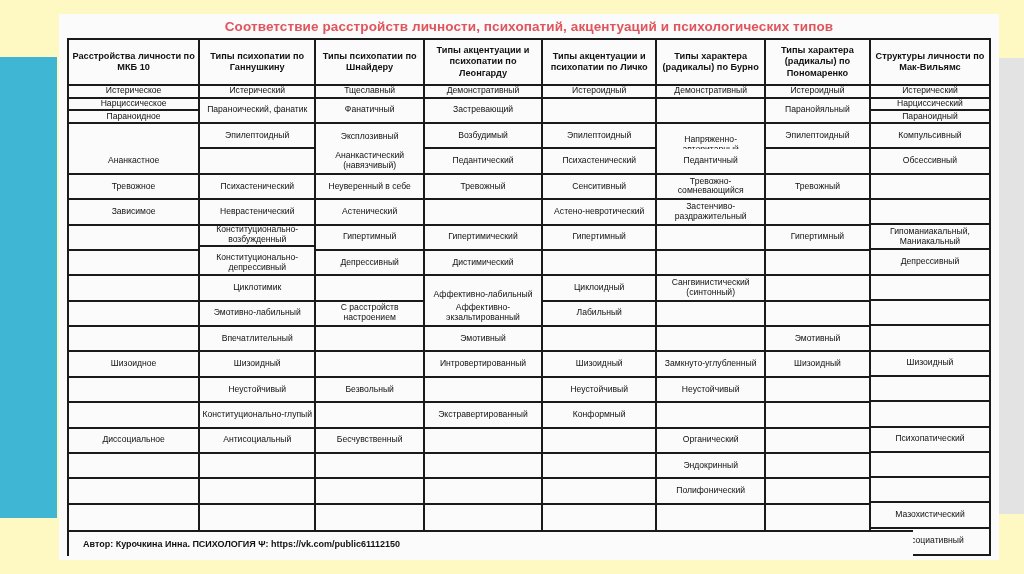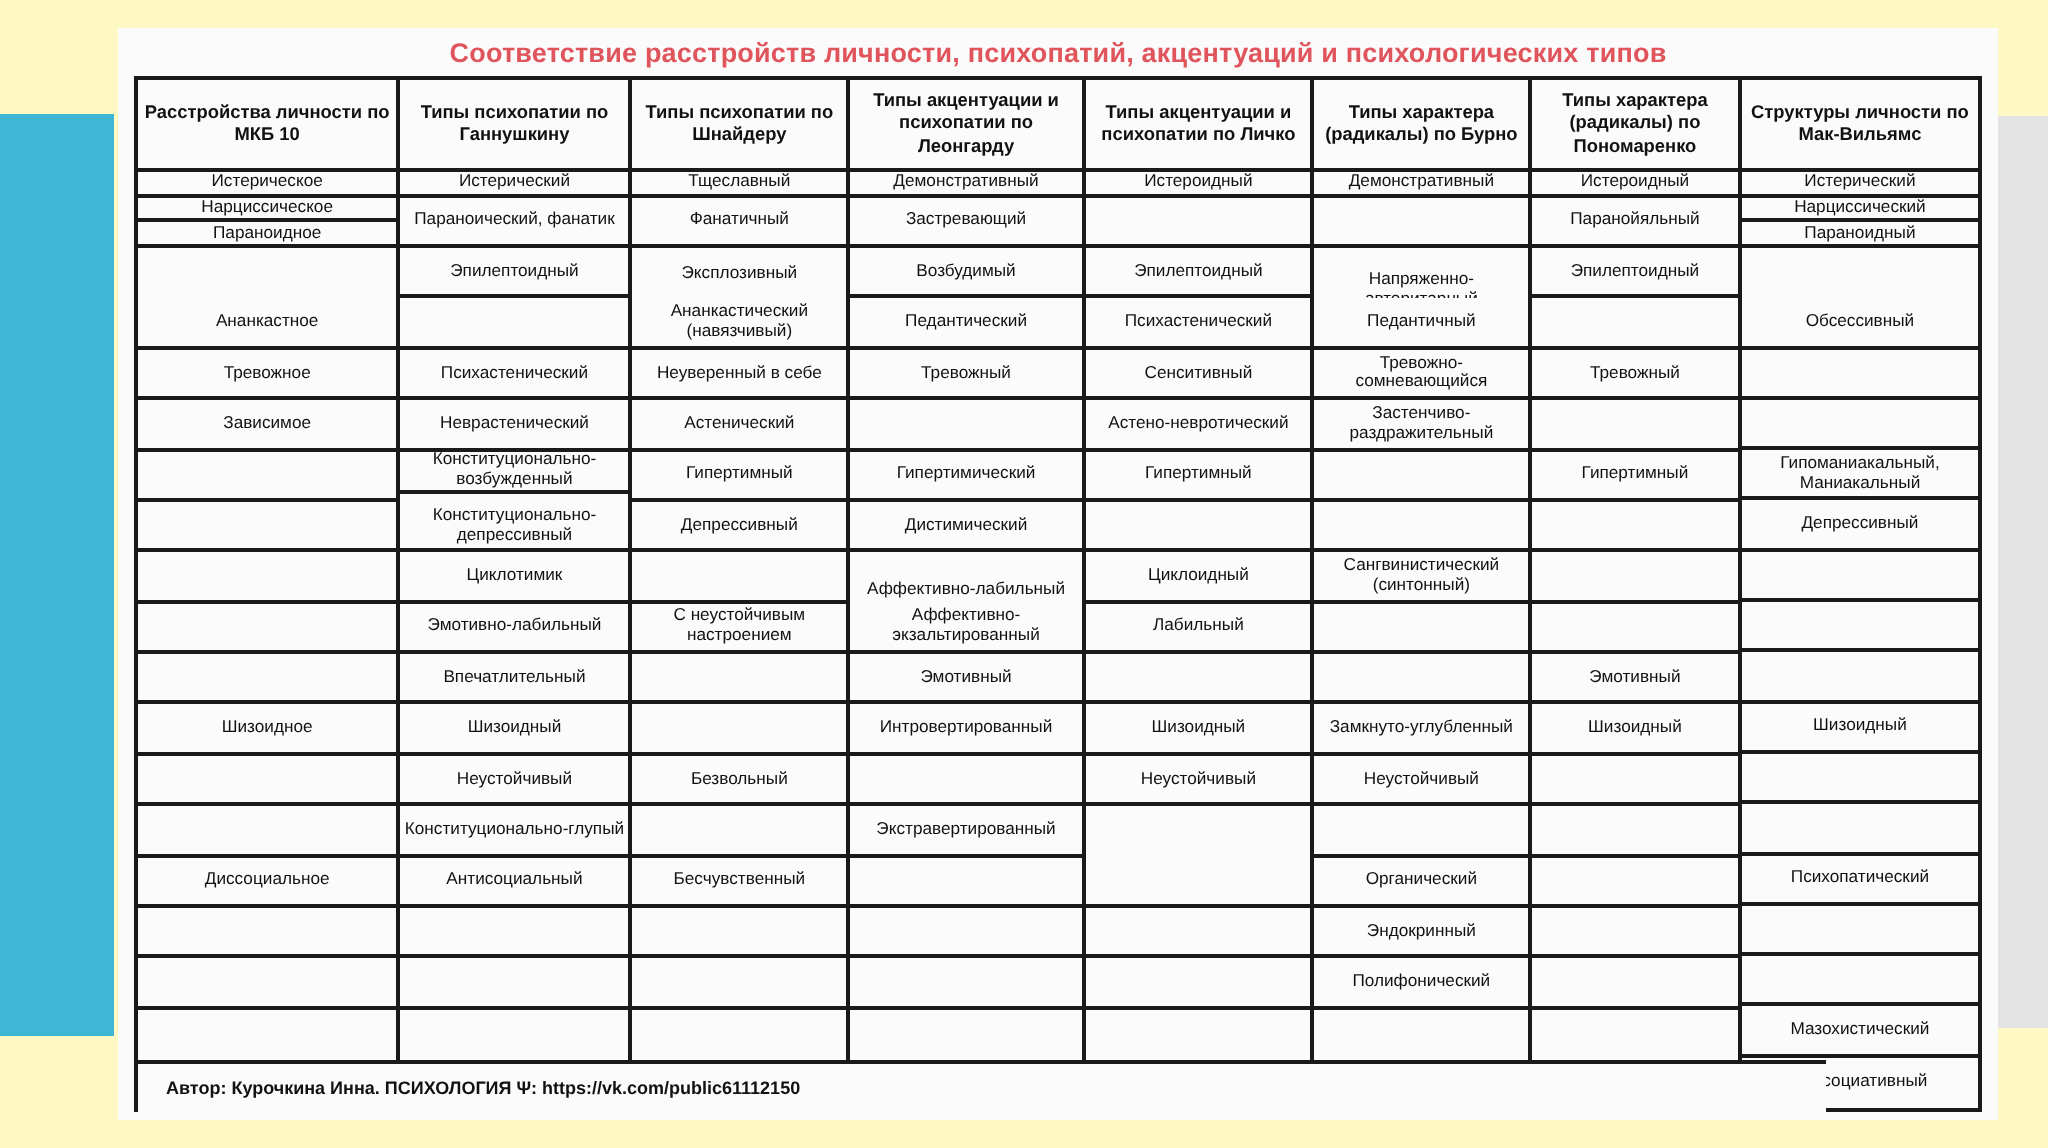--- a/index.html
+++ b/index.html
@@ -146,21 +146,21 @@
           <div class="cell hdr" style="top: 0px; height: 46px;">Типы психопатии по Шнайдеру</div>
           <div class="cell" style="top: 46px; height: 12.6857px;">Тщеславный</div>
           <div class="cell" style="top: 58.6857px; height: 25.3714px;">Фанатичный</div>
           <div class="cell" style="top: 84.0571px; height: 28px;">Эксплозивный</div>
           <div class="cell" style="top: 109.429px; height: 25.3714px;">Ананкастический (навязчивый)</div>
           <div class="cell" style="top: 134.8px; height: 25.3714px;">Неуверенный в себе</div>
           <div class="cell" style="top: 160.171px; height: 25.3714px;">Астенический</div>
           <div class="cell" style="top: 185.543px; height: 25.3714px;">Гипертимный</div>
           <div class="cell" style="top: 210.914px; height: 25.3714px;">Депрессивный</div>
           <div class="cell" style="top: 236.286px; height: 25.3714px;"></div>
-          <div class="cell" style="top: 261.657px; height: 25.3714px;">С неустойчивым настроением</div>
+          <div class="cell" style="top: 261.657px; height: 25.3714px;">С расстройств настроением</div>
           <div class="cell" style="top: 287.029px; height: 25.3714px;"></div>
           <div class="cell" style="top: 312.4px; height: 25.3714px;"></div>
           <div class="cell" style="top: 337.771px; height: 25.3714px;">Безвольный</div>
           <div class="cell" style="top: 363.143px; height: 25.3714px;"></div>
           <div class="cell" style="top: 388.514px; height: 25.3714px;">Бесчувственный</div>
           <div class="cell" style="top: 413.886px; height: 25.3714px;"></div>
           <div class="cell" style="top: 439.257px; height: 25.3714px;"></div>
           <div class="cell nob" style="top: 464.629px; height: 25.3714px;"></div>
         </div>
         <div class="col" style="left: 356.008px; width: 118.045px;">
@@ -192,20 +192,21 @@
           <div class="cell" style="top: 109.429px; height: 25.3714px;">Психастенический</div>
           <div class="cell" style="top: 134.8px; height: 25.3714px;">Сенситивный</div>
           <div class="cell" style="top: 160.171px; height: 25.3714px;">Астено-невротический</div>
           <div class="cell" style="top: 185.543px; height: 25.3714px;">Гипертимный</div>
           <div class="cell" style="top: 210.914px; height: 25.3714px;"></div>
           <div class="cell" style="top: 236.286px; height: 25.3714px;">Циклоидный</div>
           <div class="cell" style="top: 261.657px; height: 25.3714px;">Лабильный</div>
           <div class="cell" style="top: 287.029px; height: 25.3714px;"></div>
           <div class="cell" style="top: 312.4px; height: 25.3714px;">Шизоидный</div>
           <div class="cell" style="top: 337.771px; height: 25.3714px;">Неустойчивый</div>
+          <div class="cell" style="top: 363.143px; height: 25.3714px;">Конформный</div>
           <div class="cell" style="top: 388.514px; height: 25.3714px;"></div>
           <div class="cell" style="top: 413.886px; height: 25.3714px;"></div>
           <div class="cell" style="top: 439.257px; height: 25.3714px;"></div>
           <div class="cell nob" style="top: 464.629px; height: 25.3714px;"></div>
         </div>
         <div class="col" style="left: 588.35px; width: 108.676px;">
           <div class="cell hdr" style="top: 0px; height: 46px;">Типы характера (радикалы) по Бурно</div>
           <div class="cell" style="top: 46px; height: 12.6857px;">Демонстративный</div>
           <div class="cell" style="top: 58.6857px; height: 25.3714px;"></div>
           <div class="cell" style="top: 84.0571px; height: 43px; border-radius: 12px;">Напряженно-авторитарный</div>
@@ -244,20 +245,21 @@
           <div class="cell" style="top: 388.514px; height: 25.3714px;"></div>
           <div class="cell" style="top: 413.886px; height: 25.3714px;"></div>
           <div class="cell" style="top: 439.257px; height: 25.3714px;"></div>
           <div class="cell nob" style="top: 464.629px; height: 25.3714px;"></div>
         </div>
         <div class="col last" style="left: 801.955px; width: 118.045px;">
           <div class="cell hdr" style="top: 0px; height: 46px;">Структуры личности по Мак-Вильямс</div>
           <div class="cell" style="top: 46px; height: 12.6486px;">Истерический</div>
           <div class="cell" style="top: 58.6486px; height: 12.6486px;">Нарциссический</div>
           <div class="cell" style="top: 71.2973px; height: 12.6486px;">Параноидный</div>
+          <div class="cell" style="top: 83.9459px; height: 25.2973px;">Компульсивный</div>
           <div class="cell" style="top: 109.243px; height: 25.2973px;">Обсессивный</div>
           <div class="cell" style="top: 134.541px; height: 25.2973px;"></div>
           <div class="cell" style="top: 159.838px; height: 25.2973px;"></div>
           <div class="cell" style="top: 185.135px; height: 25.2973px;">Гипоманиакальный, Маниакальный</div>
           <div class="cell" style="top: 210.432px; height: 25.2973px;">Депрессивный</div>
           <div class="cell" style="top: 235.73px; height: 25.2973px;"></div>
           <div class="cell" style="top: 261.027px; height: 25.2973px;"></div>
           <div class="cell" style="top: 286.324px; height: 25.2973px;"></div>
           <div class="cell" style="top: 311.622px; height: 25.2973px;">Шизоидный</div>
           <div class="cell" style="top: 336.919px; height: 25.2973px;"></div>

